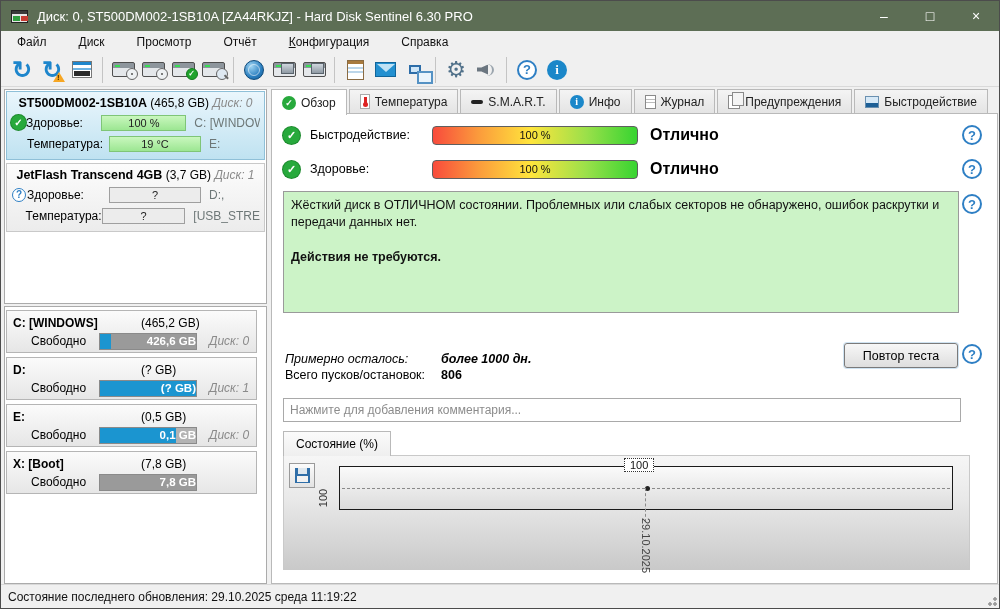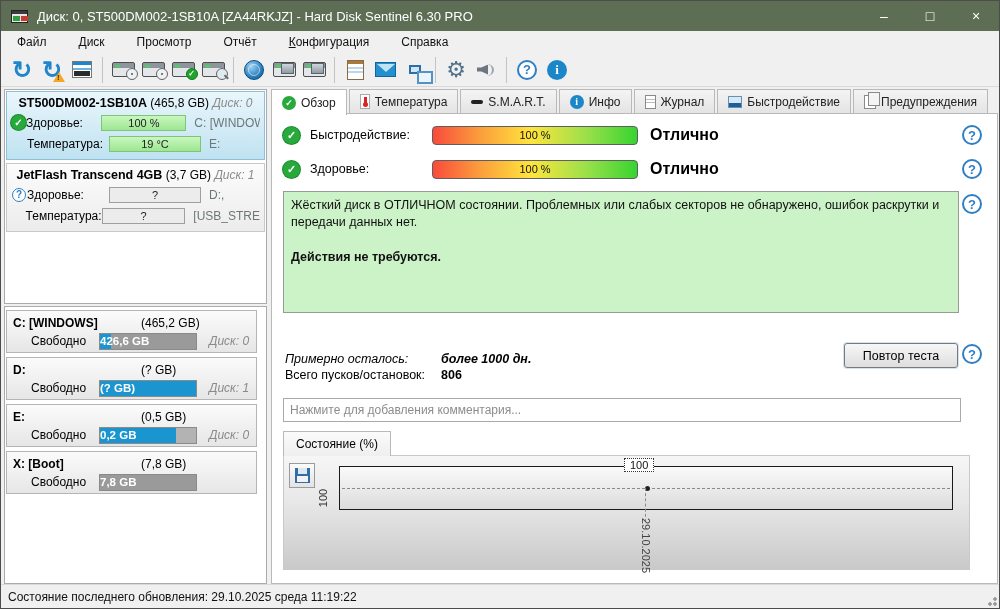--- a/index.html
+++ b/index.html
@@ -69,21 +69,21 @@
   .dc-vol { margin-left:8px; color:#6d7777; white-space:nowrap; overflow:hidden; }
   .ok-circle { width:15px; height:15px; border-radius:50%; background:#27a93c; color:#fff; font-size:10px; font-weight:bold; display:flex; align-items:center; justify-content:center; box-shadow:0 0 0 1px #1d8a2e; }
   .q-circle { width:14px; height:14px; border-radius:50%; background:#fff; border:1.5px solid #2e7fc4; color:#2e7fc4; font-size:10px; font-weight:bold; display:flex; align-items:center; justify-content:center; }
 
   .part-card { position:absolute; left:1px; right:9px; height:43px; padding:3px 6px; background:linear-gradient(180deg,#fbfbfb,#e6e6e6); border:1px solid #b5b5b5; font-size:12px; }
   .pc-r1 { display:flex; height:17px; align-items:center; }
   .pc-name { font-weight:bold; width:128px; }
   .pc-size { }
   .pc-r2 { display:flex; height:18px; align-items:center; margin-top:1px; }
   .pc-free-label { margin-left:18px; width:68px; }
-  .p-bar { width:98px; height:17px; border:1px solid #8a8a8a; color:#fff; font-weight:bold; font-size:11.5px; text-align:left; line-height:15px; background:#9a9a9a; }
+  .p-bar { width:98px; height:17px; border:1px solid #8a8a8a; color:#fff; font-weight:bold; font-size:11.5px; text-align:right; line-height:15px; background:#9a9a9a; }
   .pc-disk { margin-left:12px; color:#8a8a8a; font-style:italic; }
 
   
   .main { position:absolute; left:270px; top:88px; width:727px; height:495px; }
   .tabbar { position:absolute; left:0; top:0; height:24px; display:flex; }
   .tab { display:flex; align-items:center; gap:5px; padding:0 10px; font-size:12px; border:1px solid #b9b9b9; border-bottom:none; background:linear-gradient(180deg,#f4f4f4,#e4e4e4); margin-right:2px; height:24px; color:#222; }
   .tab.active { background:#fff; height:26px; position:relative; z-index:3; font-weight:normal; }
   .t-check { width:14px; height:14px; border-radius:50%; background:#27a93c; color:#fff; font-size:9px; font-weight:bold; display:flex; align-items:center; justify-content:center; }
   .t-thermo { width:10px; height:15px; border:1px solid #aaa; background:#fff; position:relative; }
   .t-thermo::before { content:""; position:absolute; left:3px; top:2px; width:3px; height:8px; background:#d22; }
@@ -306,21 +306,21 @@
           <span class="pc-disk" data-name="partition-disk">Диск: 1</span>
         </div>
       </div>
       <div class="part-card" style="top:97px;" data-name="partition-card-e">
         <div class="pc-r1">
           <span class="pc-name" data-name="partition-name">E:</span>
           <span class="pc-size" data-name="partition-size">(0,5 GB)</span>
         </div>
         <div class="pc-r2">
           <span class="pc-free-label" data-name="free-label">Свободно</span>
-          <span class="p-bar" style="background:linear-gradient(90deg,#1b95d0 0 79%, #b3b3b3 79%);" data-name="free-space-bar">0,2 GB</span>
+          <span class="p-bar" style="background:linear-gradient(90deg,#1b95d0 0 79%, #b3b3b3 79%);" data-name="free-space-bar">0,1 GB</span>
           <span class="pc-disk" data-name="partition-disk">Диск: 0</span>
         </div>
       </div>
       <div class="part-card" style="top:144px;" data-name="partition-card-x">
         <div class="pc-r1">
           <span class="pc-name" data-name="partition-name">X: [Boot]</span>
           <span class="pc-size" data-name="partition-size">(7,8 GB)</span>
         </div>
         <div class="pc-r2">
           <span class="pc-free-label" data-name="free-label">Свободно</span>
@@ -346,27 +346,27 @@
           <span data-name="tab-label">S.M.A.R.T.</span>
         </span>
       <span class="tab" data-name="tab-info">
           <span class="t-info" data-name="info-circle-icon">i</span>
           <span data-name="tab-label">Инфо</span>
         </span>
       <span class="tab" data-name="tab-log">
           <span class="t-page" data-name="document-icon"></span>
           <span data-name="tab-label">Журнал</span>
         </span>
+      <span class="tab" data-name="tab-alerts">
+          <span class="t-pages" data-name="pages-icon"></span>
+          <span data-name="tab-label">Предупреждения</span>
+        </span>
       <span class="tab" data-name="tab-performance">
           <span class="t-chart" data-name="chart-icon"></span>
           <span data-name="tab-label">Быстродействие</span>
-        </span>
-      <span class="tab" data-name="tab-alerts">
-          <span class="t-pages" data-name="pages-icon"></span>
-          <span data-name="tab-label">Предупреждения</span>
         </span>
     </div>
 
     <div class="content" data-name="overview-panel">
 
       <div class="ov-row" style="top:11px;" data-name="performance-row">
         <span class="ov-icon" data-name="ok-icon">✓</span>
         <span class="ov-label" data-name="performance-label">Быстродействие:</span>
         <span class="q-bar" data-name="performance-bar">100 %</span>
         <span class="ov-status" data-name="performance-status">Отлично</span>

